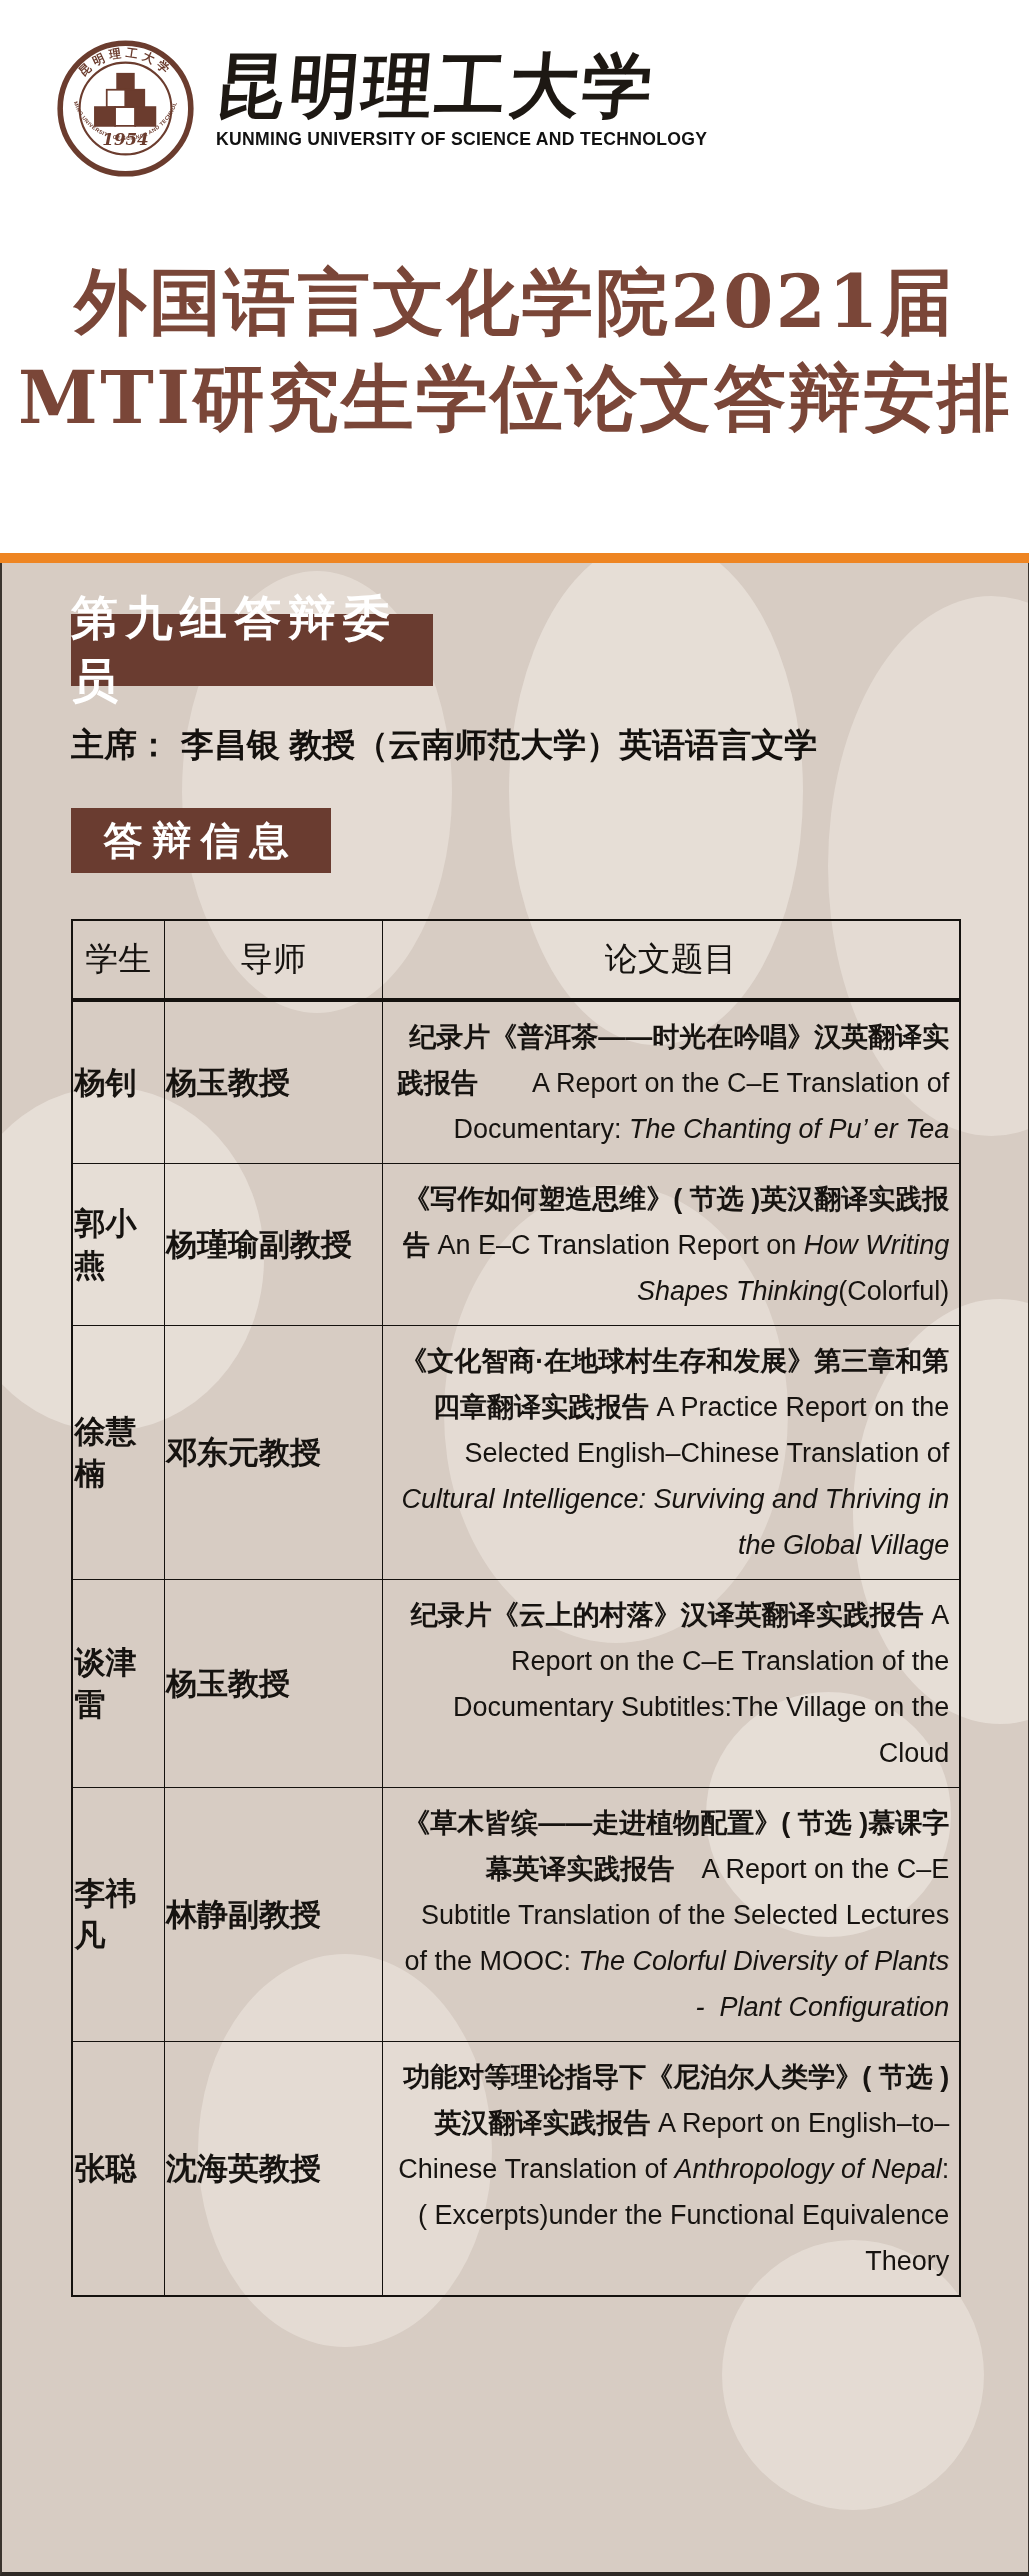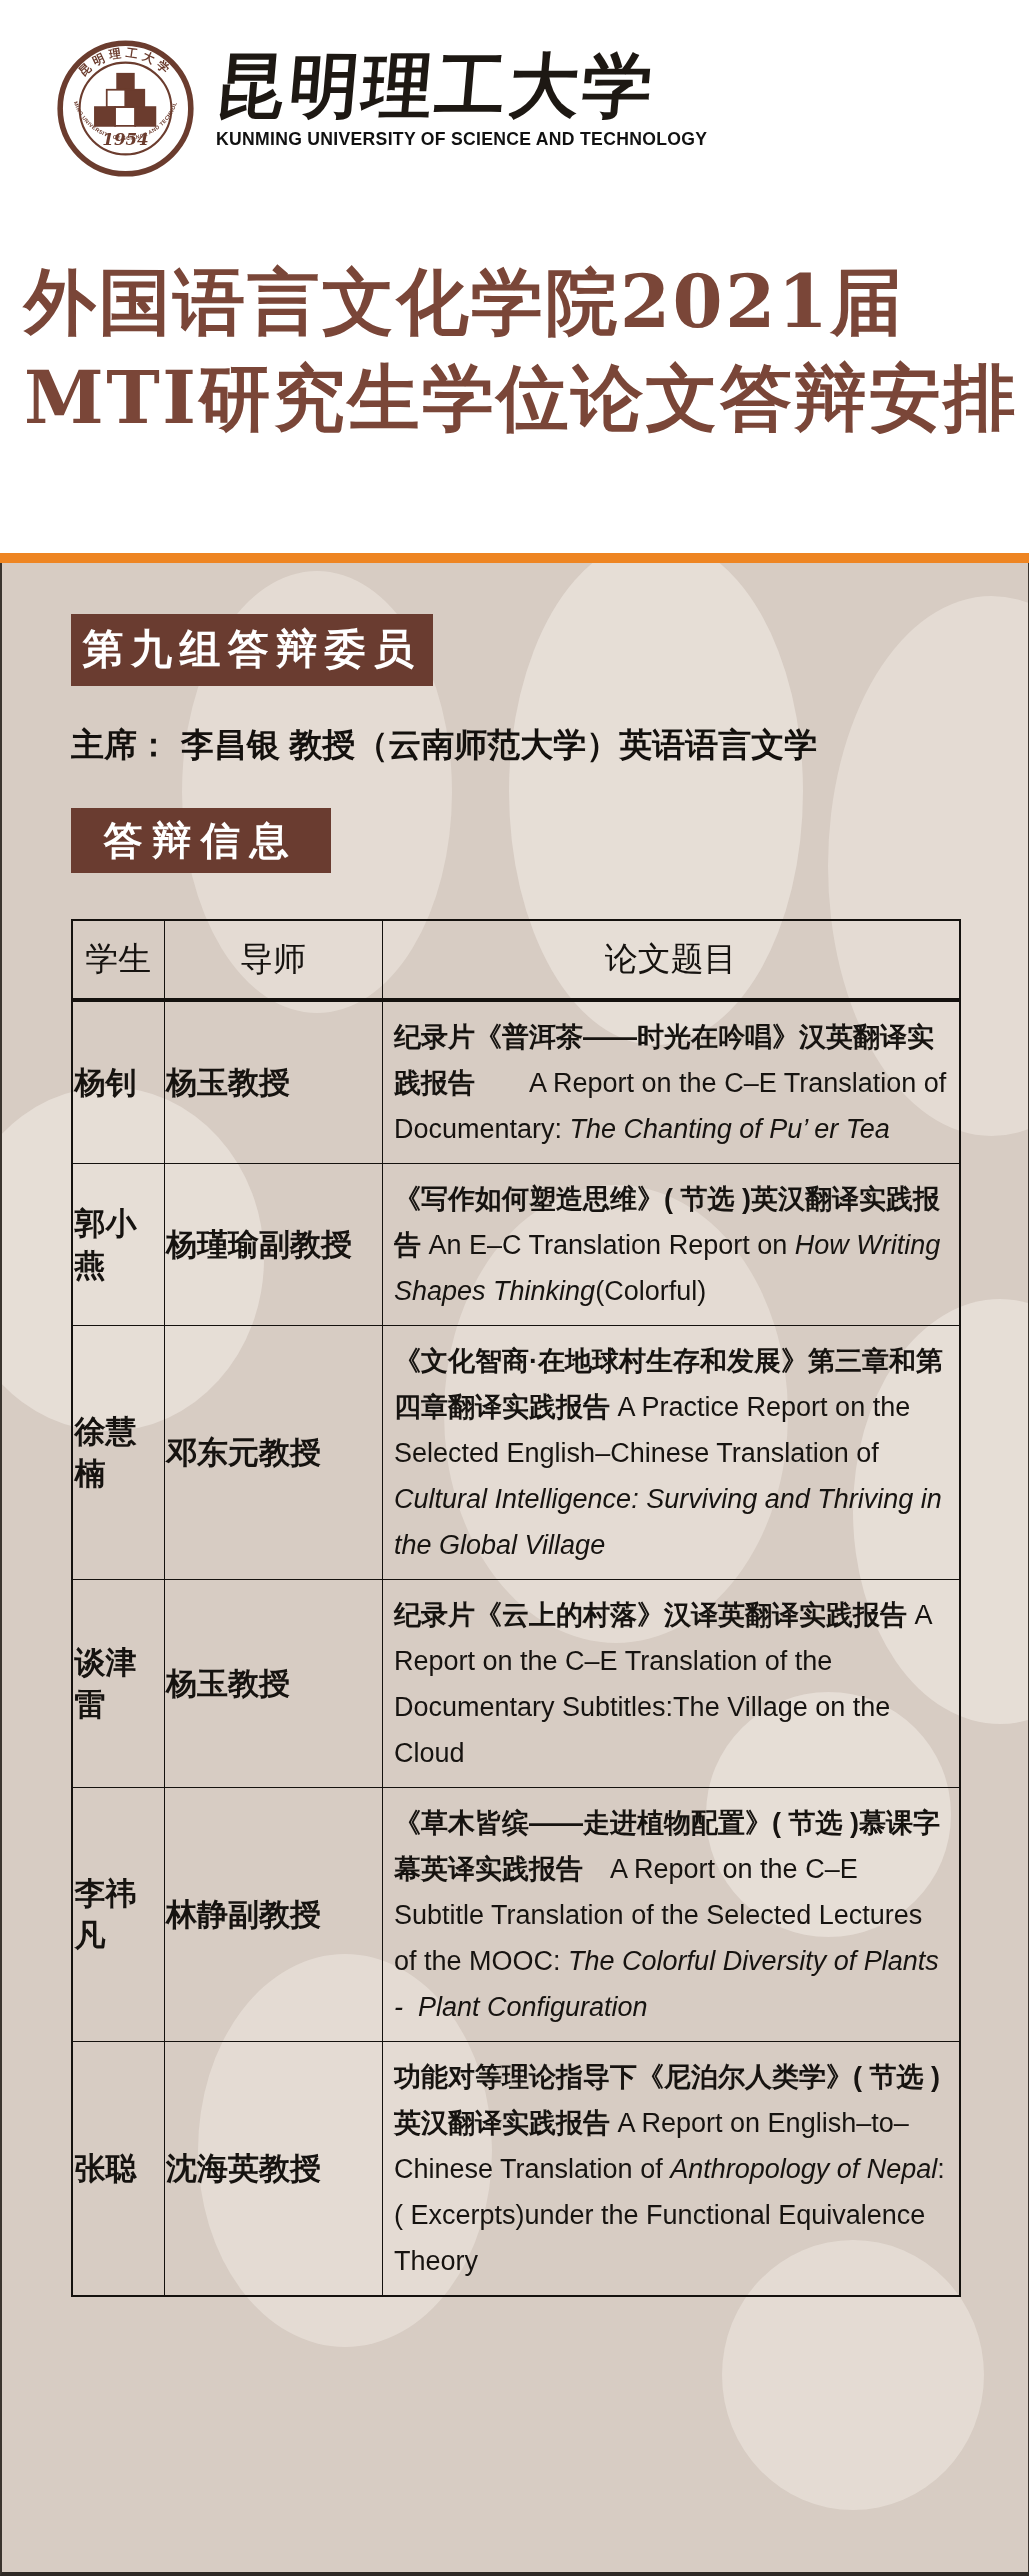--- a/index.html
+++ b/index.html
@@ -13,41 +13,41 @@
   .seal-svg{width:139px;height:139px;flex:none;}
   .logo-text{padding-top:8.2px;}
   .logo-cn{
     font-family:"DejaVu Serif","Liberation Serif",serif;font-weight:bold;font-size:70px;
     line-height:1.1;color:#1d1813;transform:skewX(-5deg);letter-spacing:3.3px;white-space:nowrap;
   }
   .logo-en{
     margin-top:4.9px;font-weight:bold;font-size:17.6px;letter-spacing:0.3px;color:#111;white-space:nowrap;
   }
   .main-title{
-    margin:88px 0 0 0;text-align:left;font-family:"DejaVu Serif","Liberation Serif",serif;
-    font-weight:900;font-size:72px;line-height:1;letter-spacing:2.5px;color:var(--title_text,#7a4638);padding-left:24px;
+    margin:88px 0 0 0;text-align:center;font-family:"DejaVu Serif","Liberation Serif",serif;
+    font-weight:900;font-size:72px;line-height:1;letter-spacing:2.5px;color:var(--title_text,#7a4638);
   }
   .main-title .t-line2{margin-top:24px;}
   
   .orange-bar{height:9.8px;background:var(--orange_bar,#ee8522);}
   
   .body-tan{
     box-sizing:border-box;position:relative;height:2013px;overflow:hidden;
     background:var(--background_tan,#d7ccc3);
     border-left:2.5px solid #3a342e;border-right:2.5px solid #3a342e;border-bottom:4.1px solid #2f2a26;
     padding-left:69px;
   }
   .blob{position:absolute;border-radius:50%;pointer-events:none;}
   .blob-a{background:rgba(238,231,224,.55);}
   .blob-b{background:rgba(246,240,234,.5);}
   .section-box{
     position:relative;z-index:2;display:flex;align-items:center;justify-content:center;
     background:var(--section_box,#6a3c30);color:#fff;font-weight:bold;
   }
-  .box-committee{width:362px;height:72px;font-size:41px;letter-spacing:7.4px;margin-top:51px;}
+  .box-committee{width:362px;height:72px;font-size:47px;letter-spacing:7.4px;margin-top:51px;}
   .box-info{width:260px;height:65px;font-size:39px;letter-spacing:9.8px;margin-top:34px;}
   .committee-list{position:relative;z-index:2;margin-top:29.4px;font-size:33px;font-weight:bold;line-height:59px;color:#14110e;}
   .c-row{display:flex;align-items:flex-end;}
   .c-label{flex:none;width:110px;}
   .member-line{white-space:nowrap;}
   
   table.defense{
     position:relative;z-index:2;margin-top:46px;width:887px;border-collapse:collapse;
     table-layout:fixed;background:transparent;
   }
@@ -55,21 +55,21 @@
   table.defense{border:2.5px solid #14110e;}
   table.defense thead th{
     height:75px;font-size:33px;font-weight:normal;border-bottom-width:4.9px;background:transparent;margin-left:36px;
   }
   .col-student{width:92px;}
   .col-advisor{width:218px;}
   .col-thesis{width:578px;}
   td.cell-student,td.cell-advisor{text-align:left;font-weight:bold;font-size:31px;padding:6.5px 1.6px;}
   td.cell-thesis{
     font-size:27px;line-height:46px;padding:11.5px 9.8px 11.5px 11.5px;white-space:pre-wrap;
-    font-weight:normal;text-align:left;
+    font-weight:normal;text-align:right;
   }
   .seg-cn{font-weight:bold;}
   .seg-en{font-weight:normal;}
   .seg-i{font-style:italic;font-weight:normal;}
 </style>
 </head>
 <body>
 
 <div class="page">
 

